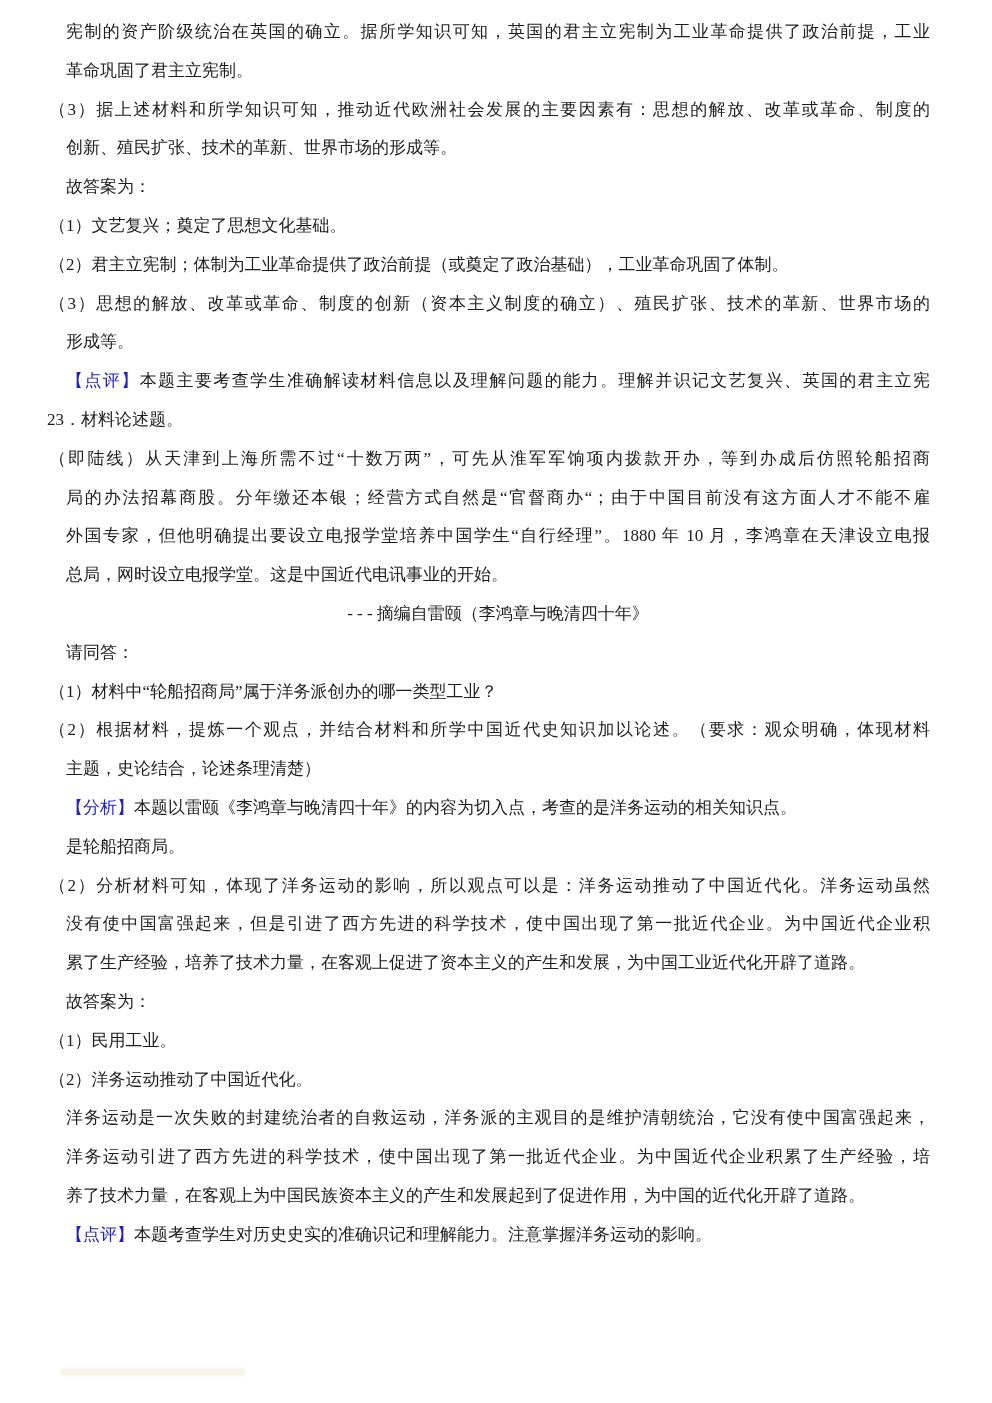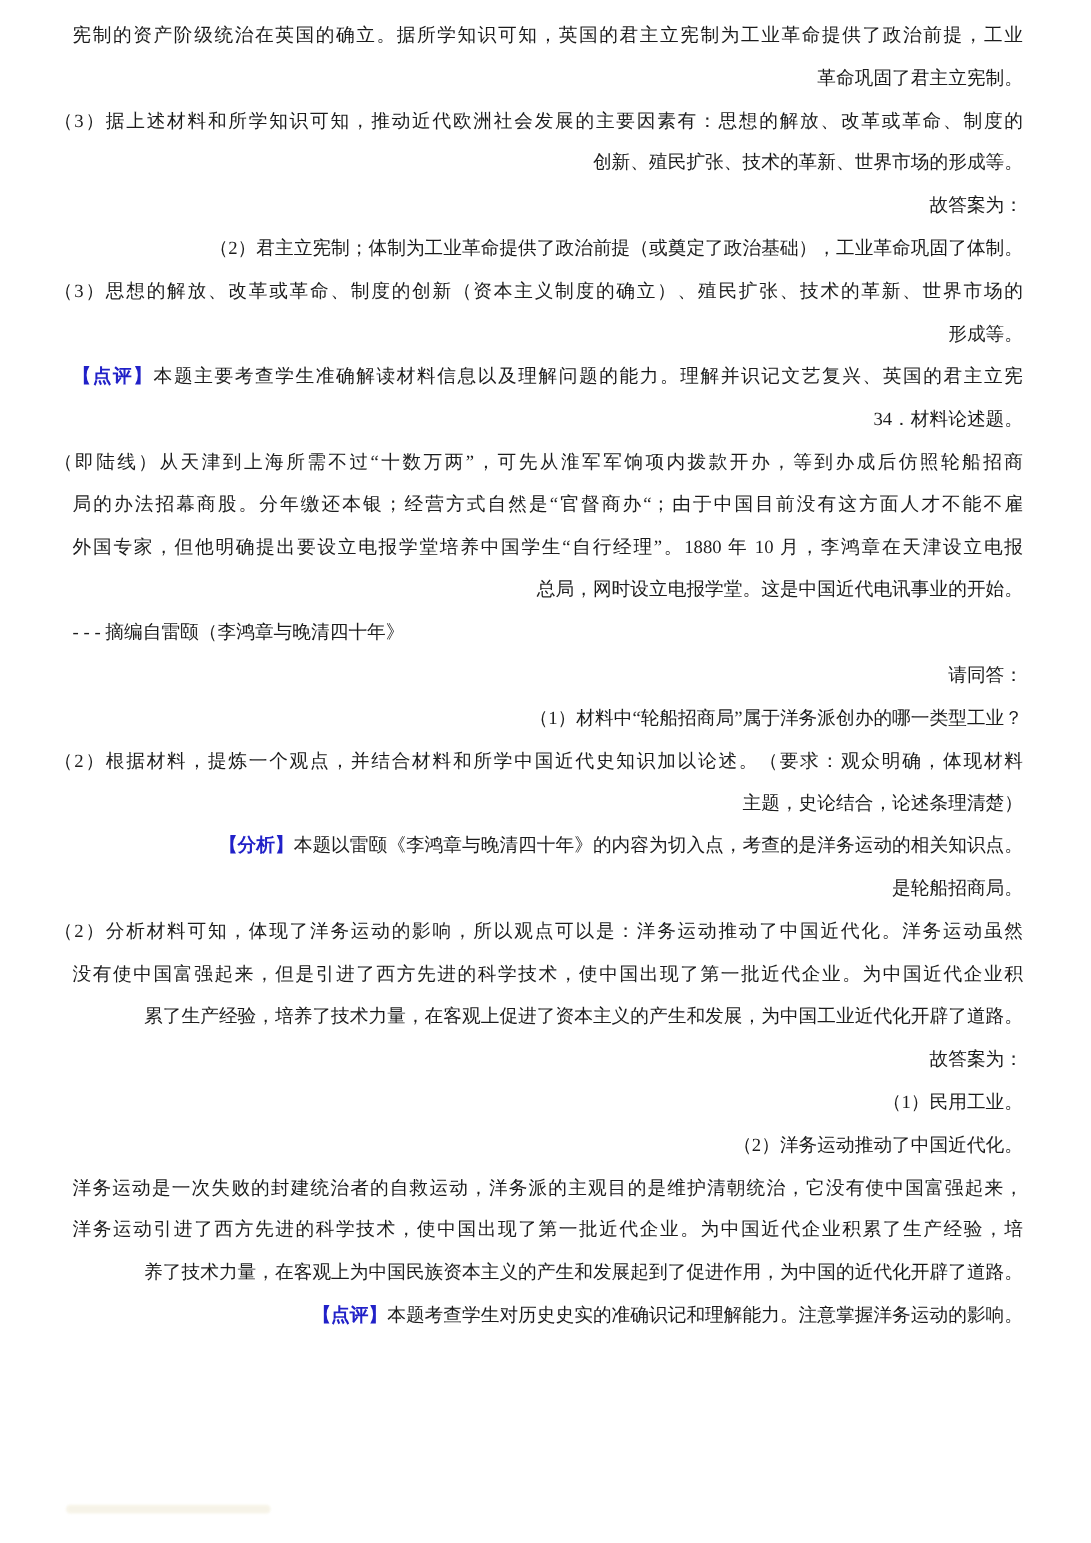--- a/index.html
+++ b/index.html
@@ -12,32 +12,32 @@
   }
   .doc {
     padding: 13px 62px 20px 66px;
     color: var(--text-color, #1c1c1c);
   }
   .line {
     height: 38.8px;
     line-height: 38.8px;
     font-size: 17px;
     overflow: hidden;
-    text-align: right;
+    text-align: left;
   }
   .line.fill {
     text-align: justify;
     text-align-last: justify;
   }
   .line.right {
-    text-align: left;
+    text-align: center;
   }
   .line.indent-paren { margin-left: -17px; }
   .line.indent-number { margin-left: -19px; }
-  .label { color: var(--label-color, #2121c8); font-weight: bold; }
+  .label { color: var(--label-color, #2121c8); }
   .scan-artifact {
     position: absolute;
     left: 60px;
     top: 1368px;
     width: 186px;
     height: 8px;
     background: #efe9d2;
     opacity: 0.5;
     border-radius: 4px;
     filter: blur(1px);
@@ -45,25 +45,26 @@
 </style>
 </head>
 <body>
 
 <div class="doc" id="doc-body">
     <div class="line fill"><span>宪制的资产阶级统治在英国的确立。据所学知识可知，英国的君主立宪制为工业革命提供了政治前提，工业</span></div>
     <div class="line"><span>革命巩固了君主立宪制。</span></div>
     <div class="line fill indent-paren"><span>（3）据上述材料和所学知识可知，推动近代欧洲社会发展的主要因素有：思想的解放、改革或革命、制度的</span></div>
     <div class="line"><span>创新、殖民扩张、技术的革新、世界市场的形成等。</span></div>
     <div class="line"><span>故答案为：</span></div>
+    <div class="line indent-paren"><span>（1）文艺复兴；奠定了思想文化基础。</span></div>
     <div class="line indent-paren"><span>（2）君主立宪制；体制为工业革命提供了政治前提（或奠定了政治基础），工业革命巩固了体制。</span></div>
     <div class="line fill indent-paren"><span>（3）思想的解放、改革或革命、制度的创新（资本主义制度的确立）、殖民扩张、技术的革新、世界市场的</span></div>
     <div class="line"><span>形成等。</span></div>
     <div class="line fill"><span class="label">【点评】</span><span>本题主要考查学生准确解读材料信息以及理解问题的能力。理解并识记文艺复兴、英国的君主立宪</span></div>
-    <div class="line indent-number"><span>34．材料论述题。</span></div>
+    <div class="line indent-number"><span>23．材料论述题。</span></div>
     <div class="line fill indent-paren"><span>（即陆线）从天津到上海所需不过“十数万两”，可先从淮军军饷项内拨款开办，等到办成后仿照轮船招商</span></div>
     <div class="line fill"><span>局的办法招幕商股。分年缴还本银；经营方式自然是“官督商办“；由于中国目前没有这方面人才不能不雇</span></div>
     <div class="line fill"><span>外国专家，但他明确提出要设立电报学堂培养中国学生“自行经理”。1880 年 10 月，李鸿章在天津设立电报</span></div>
     <div class="line"><span>总局，网时设立电报学堂。这是中国近代电讯事业的开始。</span></div>
     <div class="line right"><span>- - - 摘编自雷颐（李鸿章与晚清四十年》</span></div>
     <div class="line"><span>请同答：</span></div>
     <div class="line indent-paren"><span>（1）材料中“轮船招商局”属于洋务派创办的哪一类型工业？</span></div>
     <div class="line fill indent-paren"><span>（2）根据材料，提炼一个观点，并结合材料和所学中国近代史知识加以论述。（要求：观众明确，体现材料</span></div>
     <div class="line"><span>主题，史论结合，论述条理清楚）</span></div>
     <div class="line"><span class="label">【分析】</span><span>本题以雷颐《李鸿章与晚清四十年》的内容为切入点，考查的是洋务运动的相关知识点。</span></div>

